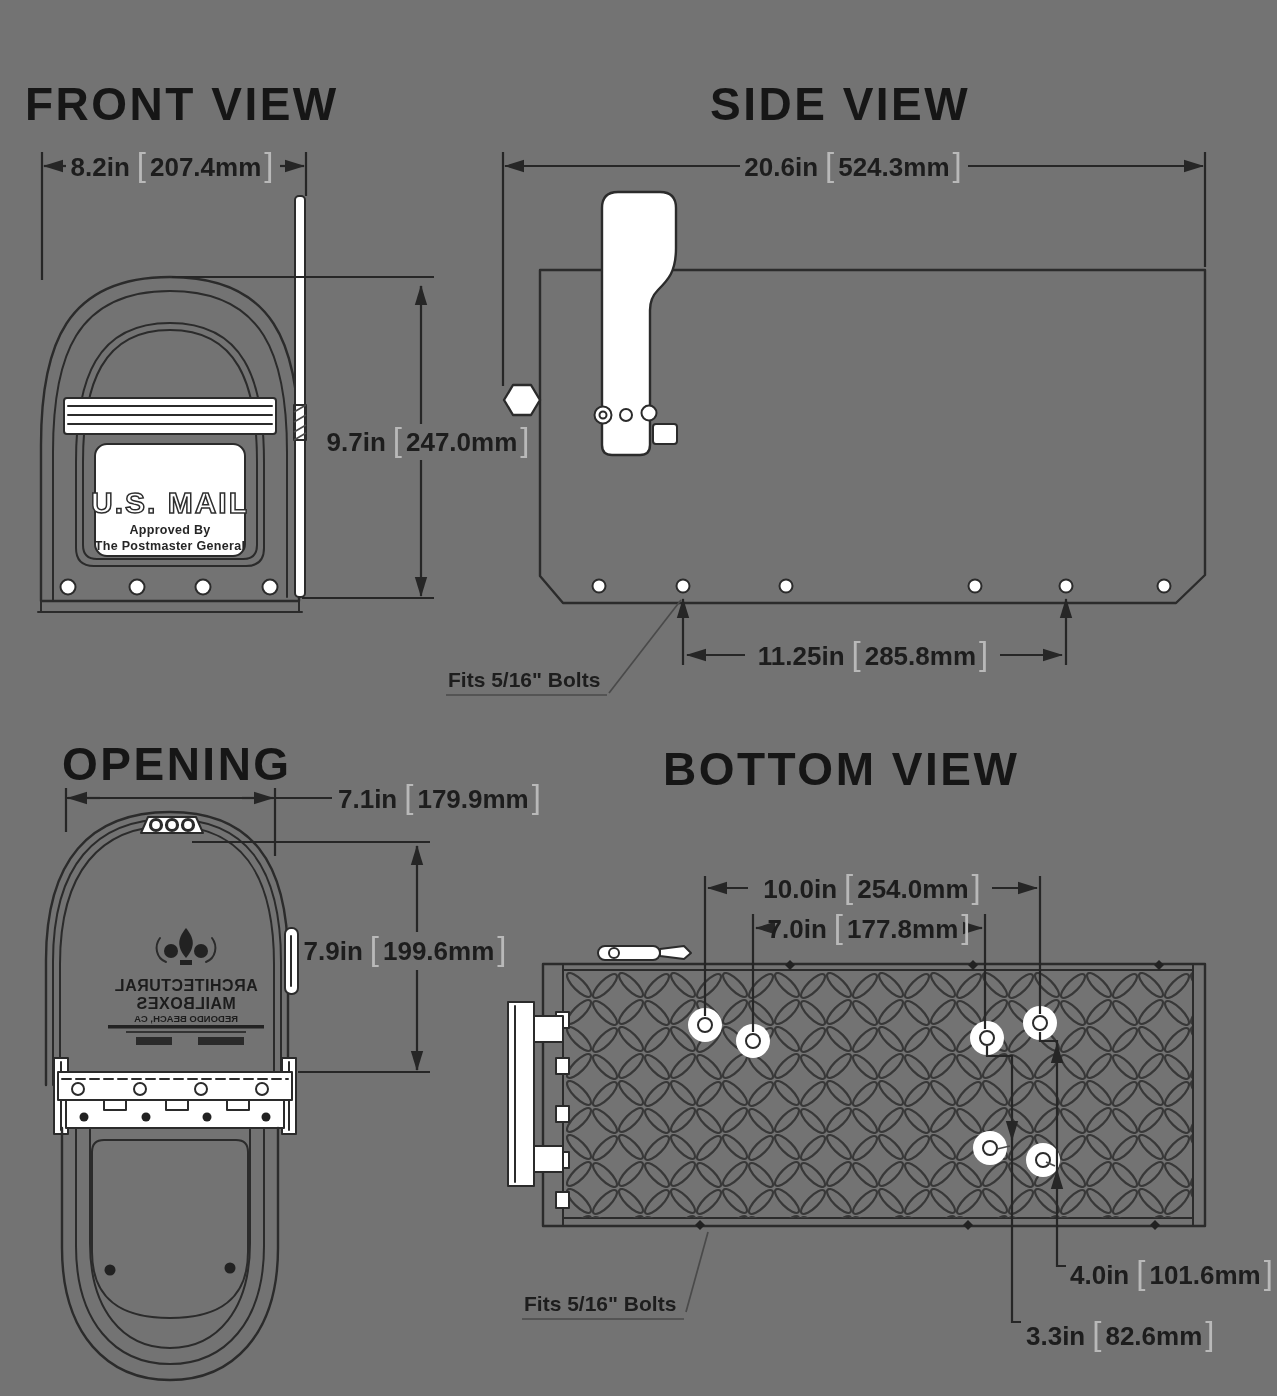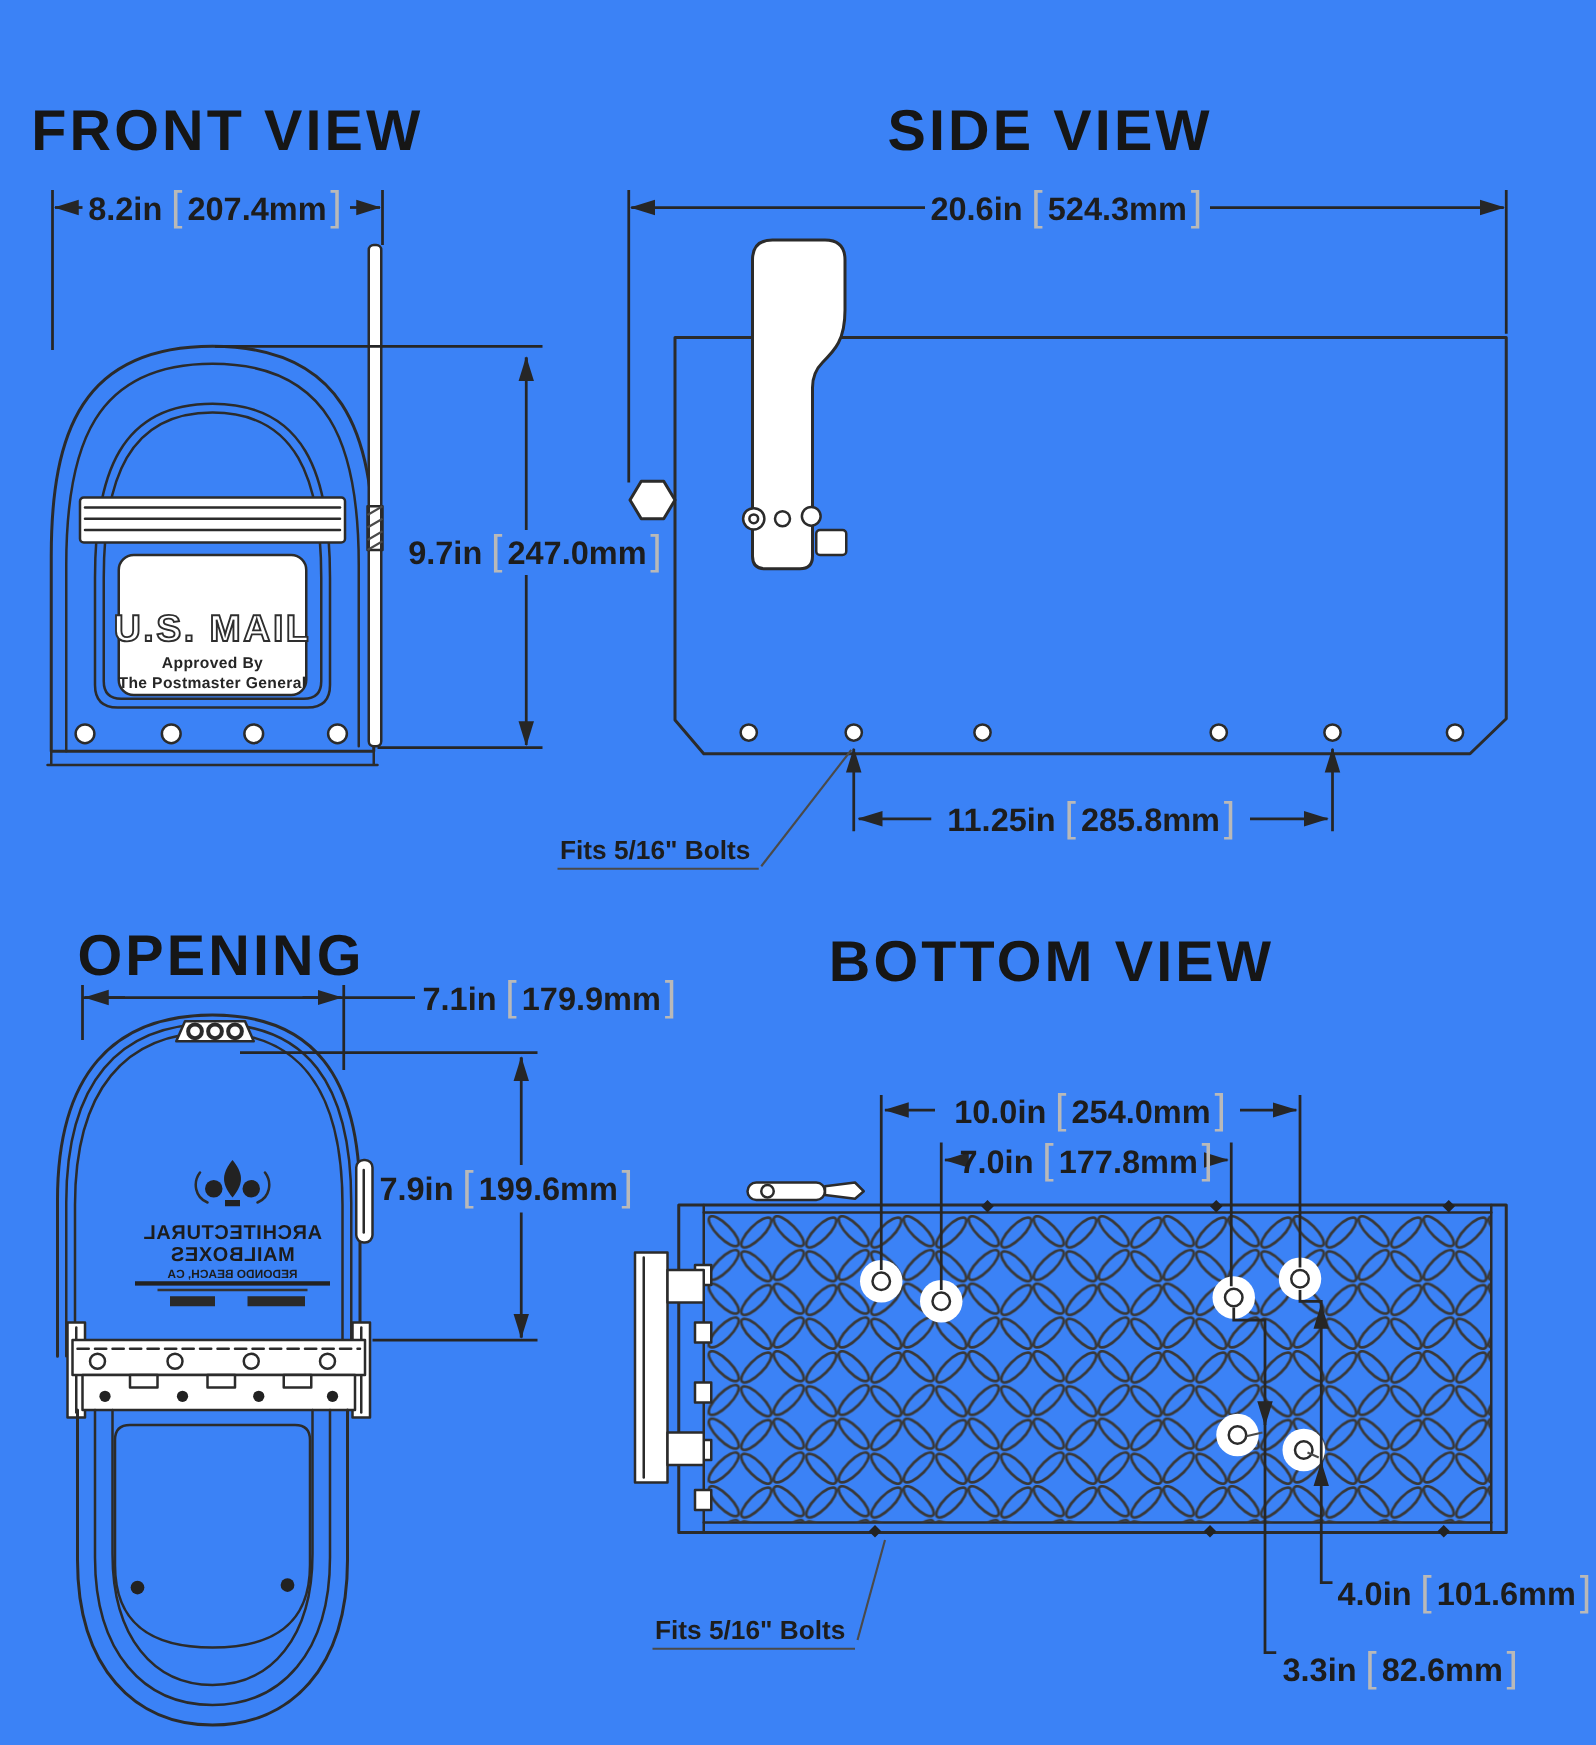--- a/index.html
+++ b/index.html
@@ -1,16 +1,16 @@
 <!DOCTYPE html>
 <html><head>
 <meta charset="utf-8">
 <style>
   html,body{margin:0;padding:0;background:#ffffff;}
-  .page{width:1277px;height:1396px;background:#3b82f6;position:relative;overflow:hidden;}
+  .page{width:1277px;height:1396px;background:#737373;position:relative;overflow:hidden;}
   svg text{font-family:"Liberation Sans",sans-serif;}
   .title{font-size:46px;font-weight:bold;fill:#161616;letter-spacing:2.5px;}
   .dim{font-size:26px;font-weight:bold;fill:#1d1d1d;}
   .bk{font-size:33px;fill:#b9b9b9;font-weight:normal;}
   .note{font-size:21px;font-weight:bold;fill:#1d1d1d;}
   .ln{stroke:#2b2b2b;stroke-width:2.4;fill:none;stroke-linecap:round;stroke-linejoin:round;}
   .ln2{stroke:#2b2b2b;stroke-width:2;fill:none;stroke-linecap:round;stroke-linejoin:round;}
   .wh{fill:#ffffff;}
   .dimln{stroke:#262626;stroke-width:2.2;fill:none;stroke-linecap:butt;}
   .thin{stroke:#4a4a4a;stroke-width:1.7;fill:none;}

